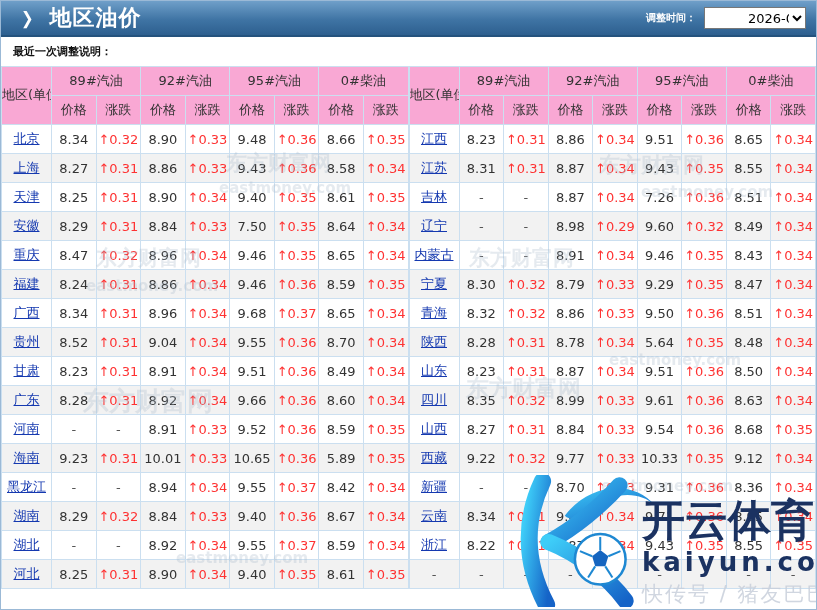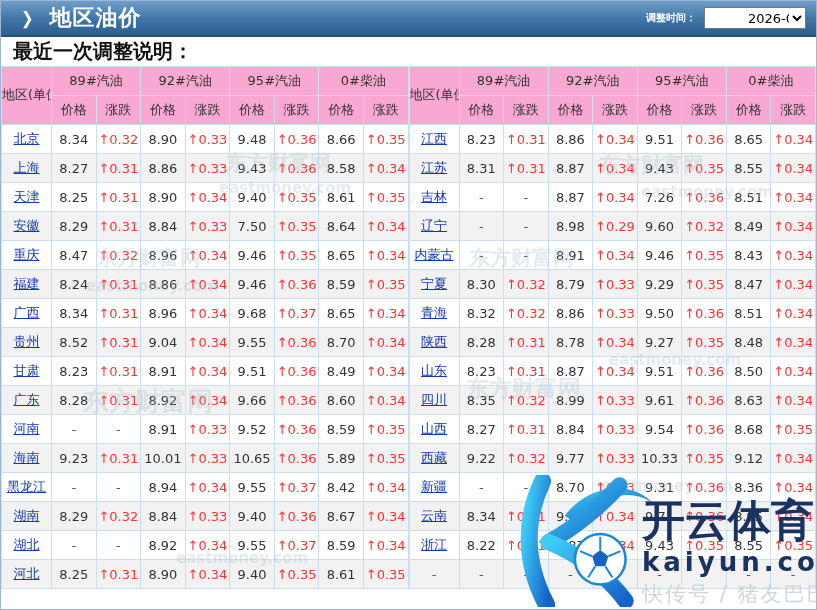--- a/index.html
+++ b/index.html
@@ -15,21 +15,21 @@
             border-bottom:2px solid #24527d; }
   .chevron { color:#fff; font-size:15px; font-weight:bold; margin-left:20px; transform:scaleY(1.15); }
   .bar-title { color:#fff; font-size:22px; font-weight:bold; margin-left:16px; letter-spacing:1px; }
   .bar-spacer { flex:1; }
   .adjust-label { color:#fff; font-size:10px; font-weight:bold; }
   .adjust-select { margin:0 10px 0 8px; width:102px; height:22px; font-size:13px;
                    font-family:inherit; border:1px solid #777; background:#fff;padding-left:39px; }
 
   
   .notice { height:29px; display:flex; align-items:center; padding-left:12px;
-            background:#fff; font-size:20px; color:#222; white-space:nowrap; }
+            background:#fff; font-size:11px; color:#222; white-space:nowrap; }
   .notice-label { font-weight:bold; color:#111; margin-right:4px; }
   .notice .red { color:#f00; }
 
   
   .tables { display:flex; width:100%; }
   table { flex:1; border-collapse:collapse; table-layout:fixed; width:50%;
           font-size:13px; text-align:center; color:#333; }
   col.region { width:50px; }
   th, td { border:1px solid #cbdff0; height:29px; padding:0; font-weight:normal;
            overflow:hidden; white-space:nowrap; }
@@ -391,21 +391,21 @@
             <td class="chg">↑0.36</td>
             <td class="val">8.51</td>
             <td class="chg">↑0.34</td>
           </tr>
           <tr>
             <td><a href="#">陕西</a></td>
             <td class="val">8.28</td>
             <td class="chg">↑0.31</td>
             <td class="val">8.78</td>
             <td class="chg">↑0.34</td>
-            <td class="val">9.27</td>
+            <td class="val">5.64</td>
             <td class="chg">↑0.35</td>
             <td class="val">8.48</td>
             <td class="chg">↑0.34</td>
           </tr>
           <tr>
             <td><a href="#">山东</a></td>
             <td class="val">8.23</td>
             <td class="chg">↑0.31</td>
             <td class="val">8.87</td>
             <td class="chg">↑0.34</td>

